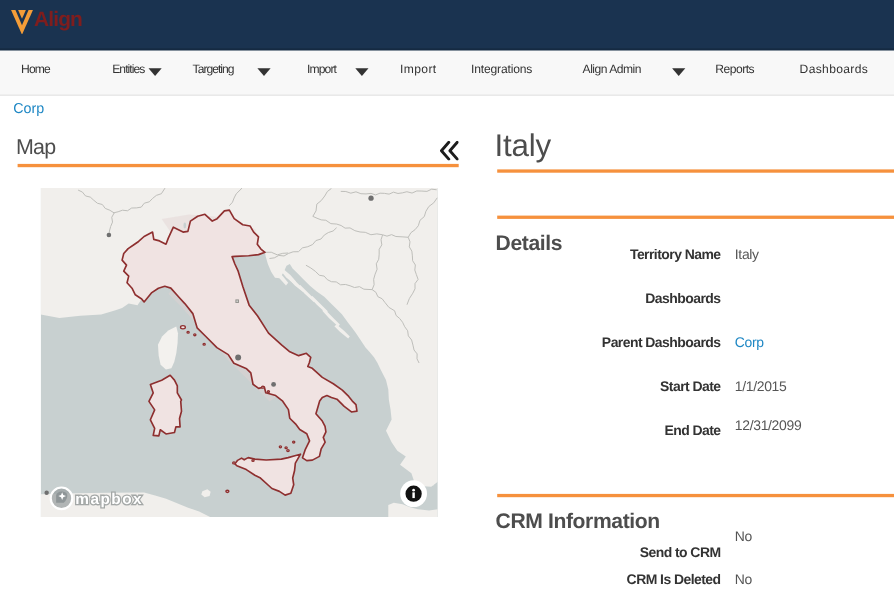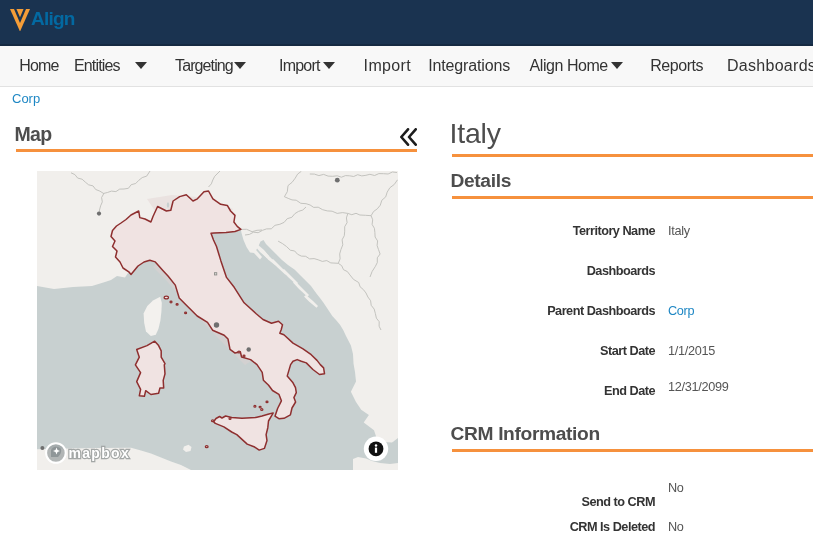--- a/index.html
+++ b/index.html
@@ -1,55 +1,55 @@
 <!DOCTYPE html>
 <html><head>
 <meta charset="utf-8">
 <style>
   html,body{margin:0;padding:0;background:#fff;}
   body{font-family:"Liberation Sans",sans-serif;width:813px;height:544px;overflow:hidden;position:relative;}
   .abs{position:absolute;}
   .topbar{left:0;top:0;width:813px;height:43.5px;background:#1a3350;border-bottom:2.5px solid #152a42;}
-  .logotext{left:31px;top:7.5px;color:#0369a1;font-size:19px;font-weight:bold;letter-spacing:-0.8px;}
+  .logotext{left:31px;top:7.5px;color:#7f1d1d;font-size:19px;font-weight:bold;letter-spacing:-0.8px;}
   .navbar{left:0;top:46px;width:813px;height:40px;background:#f8f8f8;border-bottom:1px solid #e2e2e2;}
-  .nav{top:56.5px;font-size:16px;color:#333;white-space:nowrap;}
+  .nav{top:56.5px;font-size:11px;color:#333;white-space:nowrap;}
   .caret{width:0;height:0;border-left:6.5px solid transparent;border-right:6.5px solid transparent;border-top:7px solid #333;top:62.2px;}
   .crumb{left:12px;top:91px;font-size:13px;color:#1e87c4;}
-  .maph{left:14.5px;top:123px;font-size:19.5px;font-weight:bold;letter-spacing:-0.7px;color:#4d4d4d;}
+  .maph{left:14.5px;top:123px;font-size:19.5px;font-weight:normal;letter-spacing:-0.7px;color:#4d4d4d;}
   .mapline{left:16px;top:149px;width:401px;height:2.5px;background:#f6913d;}
   
   .title{left:449.5px;top:117px;font-size:28.5px;letter-spacing:-0.2px;color:#4d4d4d;}
   .titleline{left:452px;top:154px;width:361px;height:3px;background:#f6913d;}
-  .sech{font-size:19.2px;font-weight:bold;letter-spacing:-0.35px;color:#4d4d4d;left:450.5px;}
+  .sech{font-size:19.2px;font-weight:bold;letter-spacing:-0.35px;color:#4d4d4d;left:450.5px;margin-top:41px;}
   .secline{left:452px;width:361px;height:3px;background:#f6913d;}
   .lab{font-size:12.7px;font-weight:bold;letter-spacing:-0.5px;color:#333;text-align:right;left:455px;width:200px;}
   .val{font-size:12.7px;letter-spacing:-0.3px;color:#555;left:668px;}
   .link{color:#1e87c4;}
 </style>
 </head>
 <body>
   <div class="abs topbar"></div>
   <svg class="abs" style="left:9.5px;top:8.5px" width="20" height="22.5" viewBox="0 0 19 21" preserveAspectRatio="none">
     <path d="M0,0 L19,0 L9.5,21 Z" fill="#f49d38"></path>
     <path d="M3.8,0 L15.2,0 L9.5,13 Z" fill="#1a3350"></path>
     <path d="M6.1,0 L12.9,0 L9.5,7.6 Z" fill="#f49d38"></path>
   </svg>
   <div class="abs logotext">Align</div>
 
   <div class="abs navbar"></div>
   <div class="abs nav" style="left:19.2px;letter-spacing:-0.8px">Home</div>
-  <div class="abs nav" style="left:74px;letter-spacing:-0.85px">Entities</div>
+  <div class="abs nav" style="left:102px;letter-spacing:-0.85px">Entities</div>
 <div class="abs caret" style="left:135.4px"></div>
   <div class="abs nav" style="left:175.1px;letter-spacing:-0.9px">Targeting</div>
 <div class="abs caret" style="left:234.3px"></div>
   <div class="abs nav" style="left:279.1px;letter-spacing:-0.8px">Import</div>
 <div class="abs caret" style="left:322.5px"></div>
   <div class="abs nav" style="left:363.6px;letter-spacing:+0.35px">Import</div>
   <div class="abs nav" style="left:428.2px;letter-spacing:-0.15px">Integrations</div>
-  <div class="abs nav" style="left:529.6px;letter-spacing:-0.45px">Align Home</div>
+  <div class="abs nav" style="left:529.6px;letter-spacing:-0.45px">Align Admin</div>
 <div class="abs caret" style="left:610.5px"></div>
   <div class="abs nav" style="left:650.2px;letter-spacing:-0.45px">Reports</div>
   <div class="abs nav" style="left:726.9px;letter-spacing:+0.3px">Dashboards</div>
 
   <div class="abs crumb">Corp</div>
   <div class="abs maph">Map</div>
   <div class="abs mapline"></div>
   <svg class="abs" style="left:399.5px;top:127.5px" width="17" height="18" viewBox="0 0 17 18">
     <path d="M8,1.3 L1.3,9 L8,16.7 M15.7,1.3 L9,9 L15.7,16.7" fill="none" stroke="#1d1d1d" stroke-width="2.6" stroke-linecap="round" stroke-linejoin="round"></path>
   </svg>

